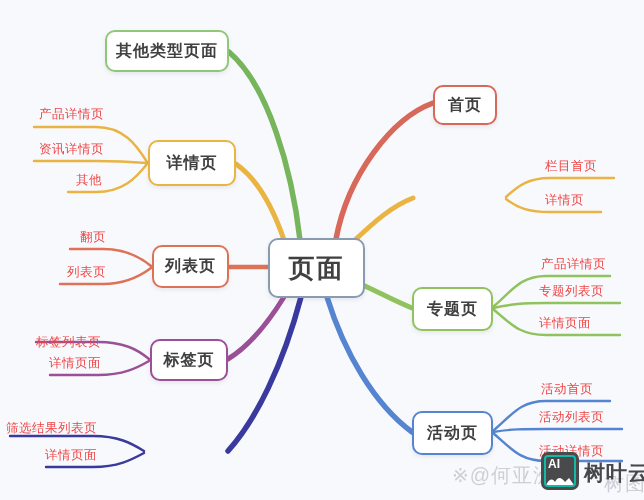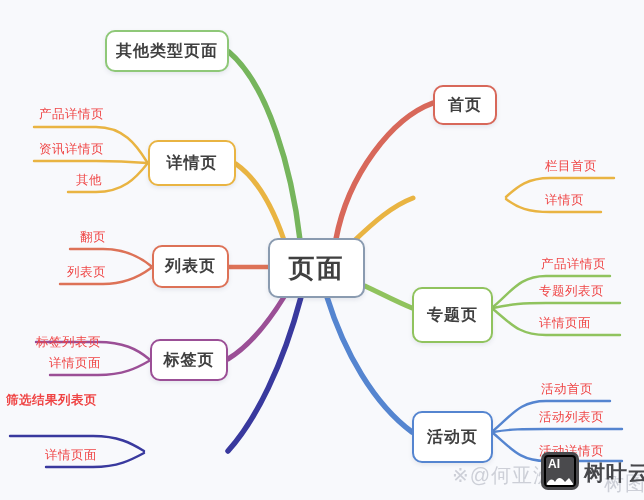--- a/index.html
+++ b/index.html
@@ -18,21 +18,21 @@
     position:absolute;z-index:2;font-size:12.5px;color:#ef4444;
     white-space:nowrap;letter-spacing:.5px;cursor:default;
   }
   .leaf.r{text-align:left;}
   .wm{position:absolute;z-index:3;white-space:nowrap;}
   .wm-faint{color:rgba(135,140,155,.38);font-size:20px;letter-spacing:1px;}
   .wm-logo{
     width:38px;height:38px;background:#4a4a4d;border-radius:7px;
     display:flex;flex-direction:column;box-sizing:border-box;padding:3px;
   }
-  .wm-logo-inner{flex:1;border:2px solid #000000;border-radius:4px;position:relative;overflow:hidden;}
+  .wm-logo-inner{flex:1;border:2px solid #14b8a6;border-radius:4px;position:relative;overflow:hidden;}
   .wm-ai{position:absolute;left:2px;top:0px;color:#fff;font-weight:bold;font-size:12px;}
   .wm-mountain{position:absolute;left:0;bottom:0;width:100%;}
   .wm-brand{color:#46474b;font-weight:bold;font-size:21px;letter-spacing:1px;}
 </style>
 </head>
 <body>
 
 <div class="stage">
 
   <svg class="edges" width="644" height="500" viewBox="0 0 644 500">
@@ -86,35 +86,35 @@
   </div>
   <div class="node branch-node" style="left: 152px; top: 245px; width: 77px; height: 43px; border-color: rgb(221, 114, 87);">
     <span>列表页</span>
   </div>
   <div class="node branch-node" style="left: 150px; top: 339px; width: 78px; height: 42px; border-color: rgb(155, 79, 150);">
     <span>标签页</span>
   </div>
   <div class="node branch-node" style="left: 433px; top: 85px; width: 64px; height: 40px; border-color: rgb(216, 104, 90);">
     <span>首页</span>
   </div>
-  <div class="node branch-node" style="left: 412px; top: 287px; width: 81px; height: 56px; border-color: rgb(144, 195, 94);">
+  <div class="node branch-node" style="left: 412px; top: 287px; width: 81px; height: 44px; border-color: rgb(144, 195, 94);">
     <span>专题页</span>
   </div>
-  <div class="node branch-node" style="left: 412px; top: 411px; width: 81px; height: 52px; border-color: rgb(85, 133, 208);">
+  <div class="node branch-node" style="left: 412px; top: 411px; width: 81px; height: 44px; border-color: rgb(85, 133, 208);">
     <span>活动页</span>
   </div>
 
   <div class="leaf" style="right:540px;top:106px;">产品详情页</div>
   <div class="leaf" style="right:540px;top:141px;">资讯详情页</div>
   <div class="leaf" style="right:542px;top:172px;">其他</div>
   <div class="leaf" style="right:538px;top:229px;">翻页</div>
   <div class="leaf" style="right:538px;top:264px;">列表页</div>
   <div class="leaf" style="right:543px;top:322px;margin-top:12px;">标签列表页</div>
   <div class="leaf" style="right:543px;top:355px;">详情页面</div>
-  <div class="leaf" style="right:547px;top:392px;font-weight:bold;">筛选结果列表页</div>
+  <div class="leaf" style="right:547px;top:420px;">筛选结果列表页</div>
   <div class="leaf" style="right:547px;top:447px;">详情页面</div>
 
   <div class="leaf r" style="left:545px;top:158px;">栏目首页</div>
   <div class="leaf r" style="left:545px;top:192px;">详情页</div>
   <div class="leaf r" style="left:541px;top:256px;">产品详情页</div>
   <div class="leaf r" style="left:539px;top:283px;">专题列表页</div>
   <div class="leaf r" style="left:539px;top:315px;">详情页面</div>
   <div class="leaf r" style="left:541px;top:381px;">活动首页</div>
   <div class="leaf r" style="left:539px;top:409px;">活动列表页</div>
   <div class="leaf r" style="left:539px;top:443px;">活动详情页</div>

